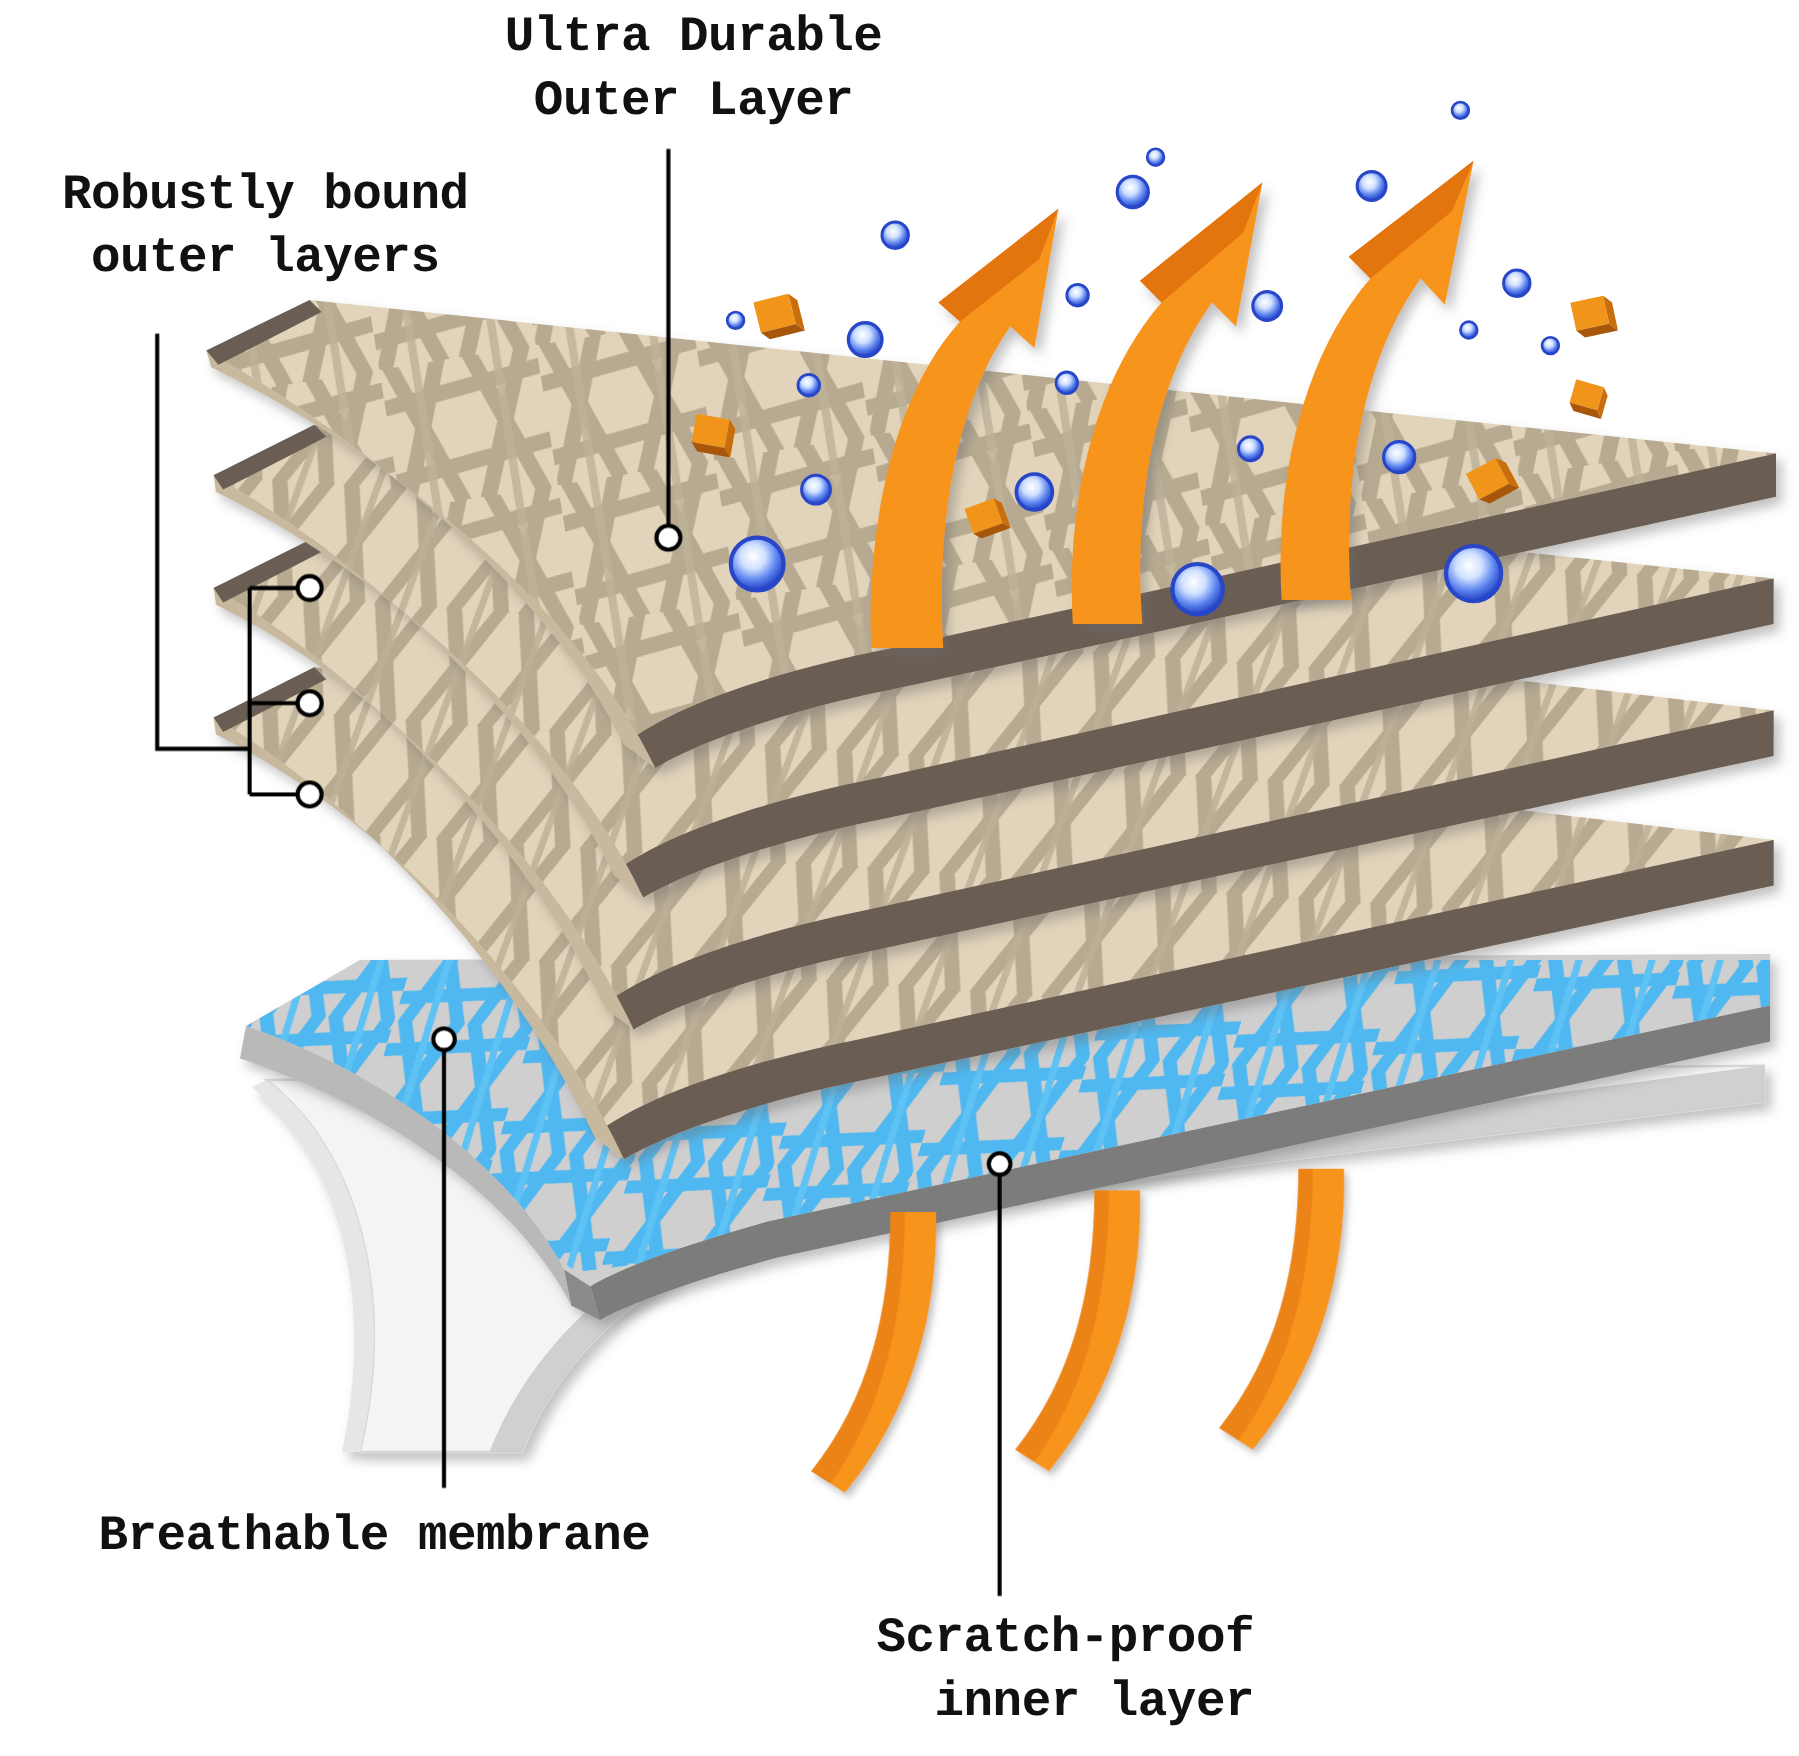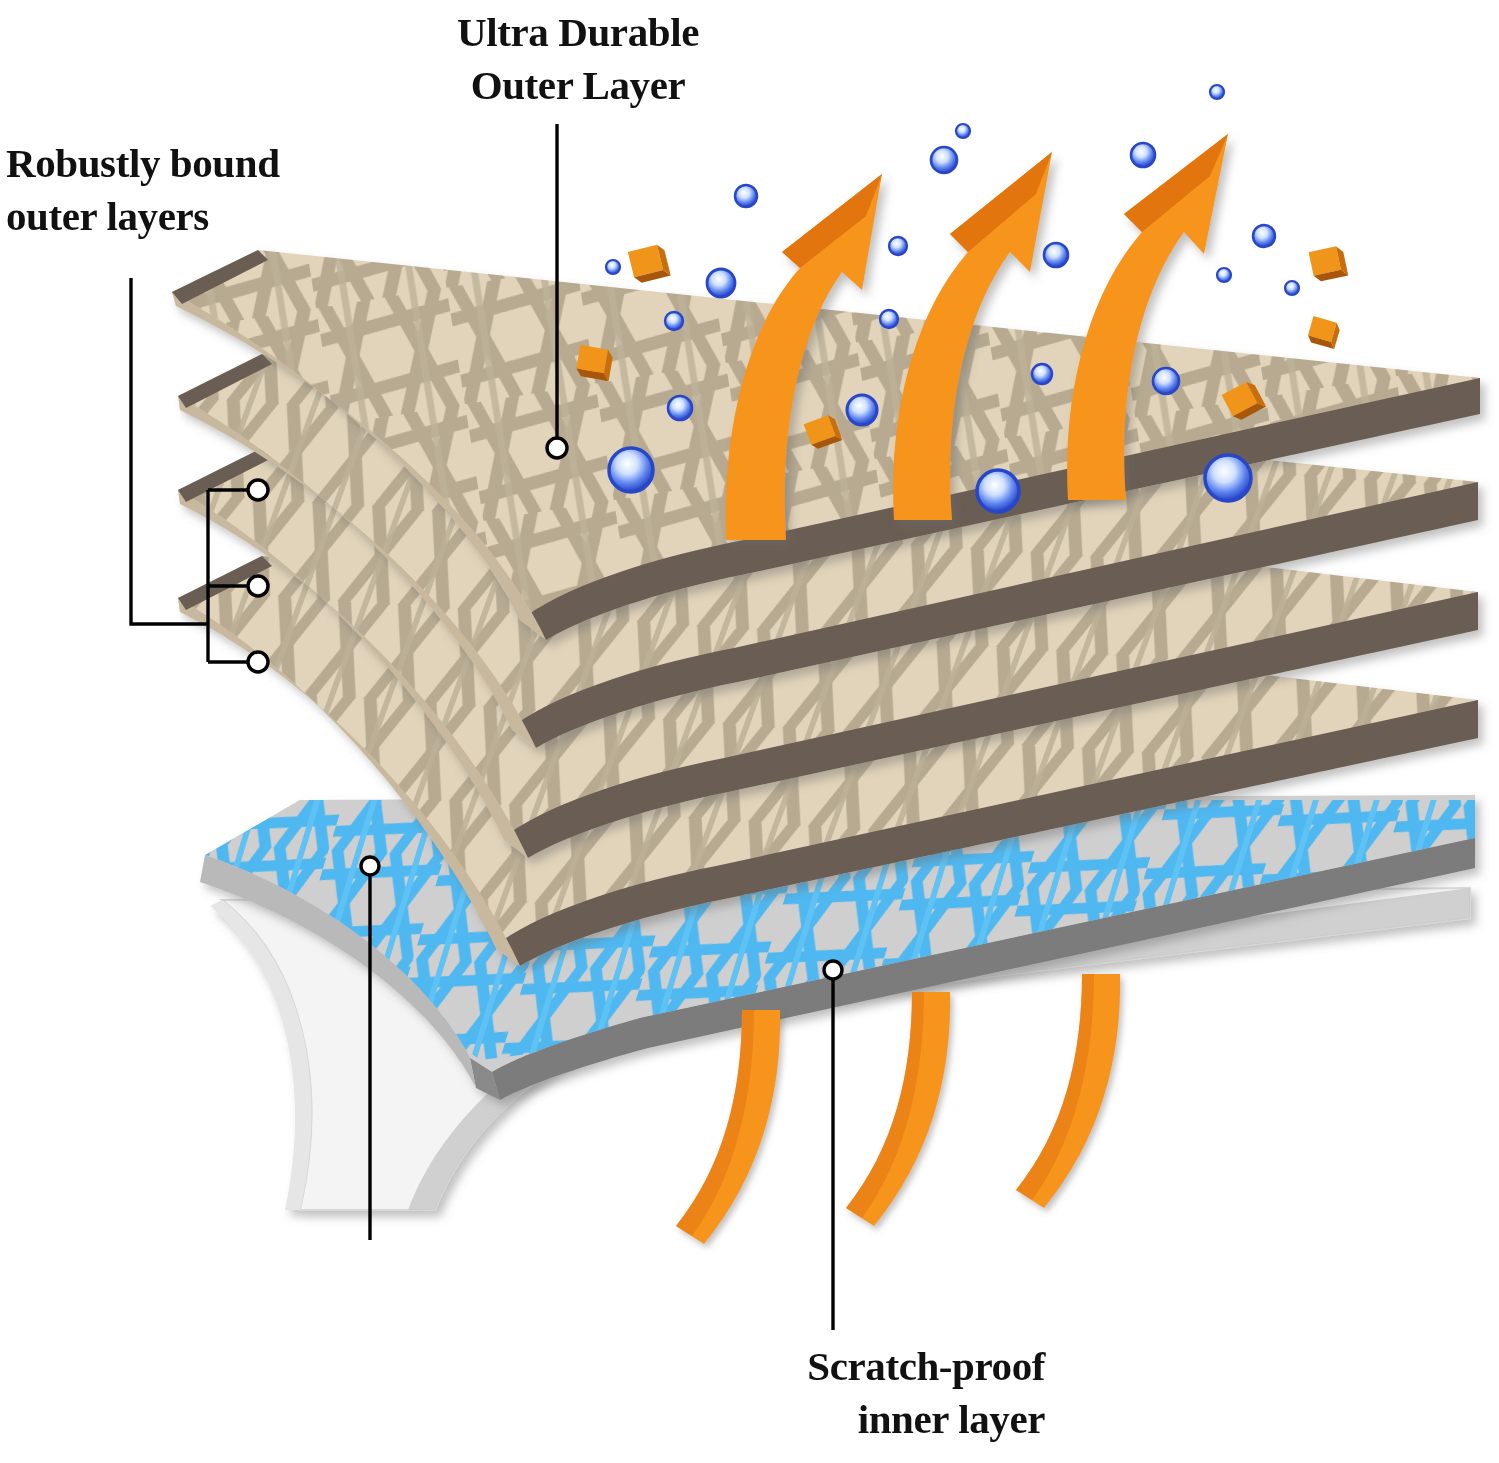--- a/index.html
+++ b/index.html
@@ -6,30 +6,30 @@
   #stage{
     position:relative;
     width:1499px;height:1463px;
     background:#ffffff;
     overflow:hidden;
     font-family:"Liberation Sans", sans-serif;
   }
   #art{position:absolute;left:0;top:0;width:1499px;height:1463px;}
   .lbl{
     position:absolute;
-    font-family:Liberation Serif, serif;
+    font-family:Liberation Mono, monospace;
     font-weight:bold;
     color:#111111;
     font-size:41px;
     line-height:1.30;
     letter-spacing:-0.4px;
     white-space:pre-line;
   }
   #lbl-outer{left:393px; top:6px;  width:370px; text-align:center;}
-  #lbl-bound{left:6px;   top:137px; width:430px; text-align:left;}
+  #lbl-bound{left:6px;   top:137px; width:430px; text-align:center;}
   #lbl-memb {left:82px;  top:1255px;width:620px; text-align:left;}
   #lbl-inner{left:655px; top:1340px;width:390px; text-align:right;}
 </style>
 </head>
 <body>
 
 <div id="stage">
 
   <svg id="art" viewBox="0 0 1499 1463">
     <defs>
@@ -289,17 +289,18 @@
       <circle cx="833" cy="970" r="9"></circle>
     </g>
   </svg>
 
   <div class="lbl" id="lbl-outer">Ultra Durable
 Outer Layer</div>
 
   <div class="lbl" id="lbl-bound">Robustly bound
 outer layers</div>
 
+  <div class="lbl" id="lbl-memb">Breathable membrane</div>
 
   <div class="lbl" id="lbl-inner">Scratch-proof
 inner layer</div>
 
 </div>
 
 </body></html>

